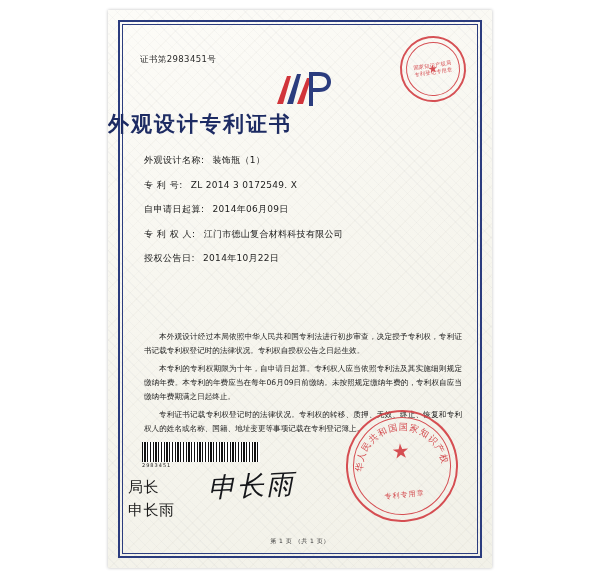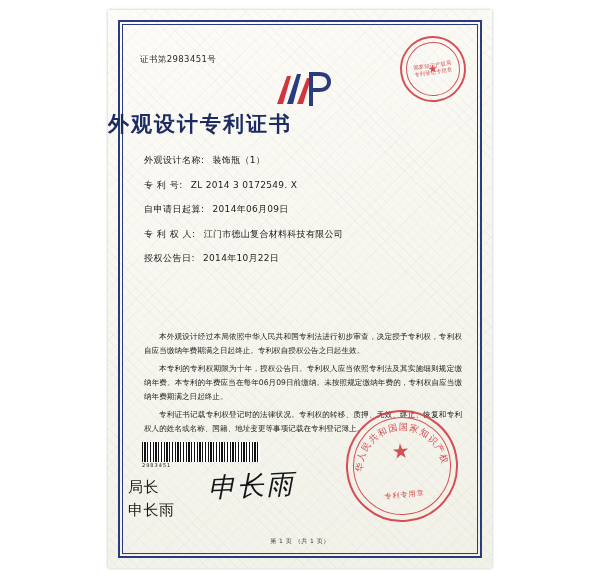--- a/index.html
+++ b/index.html
@@ -317,22 +317,22 @@
         <span class="label">专 利 权 人:</span>
         <span class="value">江门市德山复合材料科技有限公司</span>
       </div>
       <div class="field">
         <span class="label">授权公告日:</span>
         <span class="value">2014年10月22日</span>
       </div>
     </div>
 
     <div class="body-text">
-      <p>本外观设计经过本局依照中华人民共和国专利法进行初步审查，决定授予专利权，专利权自应当缴纳年费期满之日起终止。专利权自授权公告之日起生效。</p>
-      <p>本专利的专利权期限为十年，授权公告日。专利权人应当依照专利法及其实施细则规定缴纳年费。本专利的年费应当在每年06月09日前缴纳。未按照规定缴纳年费的，专利权自应当缴纳年费期满之日起终止。</p>
+      <p>本外观设计经过本局依照中华人民共和国专利法进行初步审查，决定授予专利权，专利证书记载专利权登记时的法律状况。专利权自授权公告之日起生效。</p>
+      <p>本专利的专利权期限为十年，自申请日起算。专利权人应当依照专利法及其实施细则规定缴纳年费。本专利的年费应当在每年06月09日前缴纳。未按照规定缴纳年费的，专利权自应当缴纳年费期满之日起终止。</p>
       <p>专利证书记载专利权登记时的法律状况。专利权的转移、质押、无效、终止、恢复和专利权人的姓名或名称、国籍、地址变更等事项记载在专利登记簿上。</p>
     </div>
 
     <div class="barcode"></div>
     <div class="barcode-num">2983451</div>
 
     <div class="sig-label">
       <div>局长</div>
       <div>申长雨</div>
     </div>

